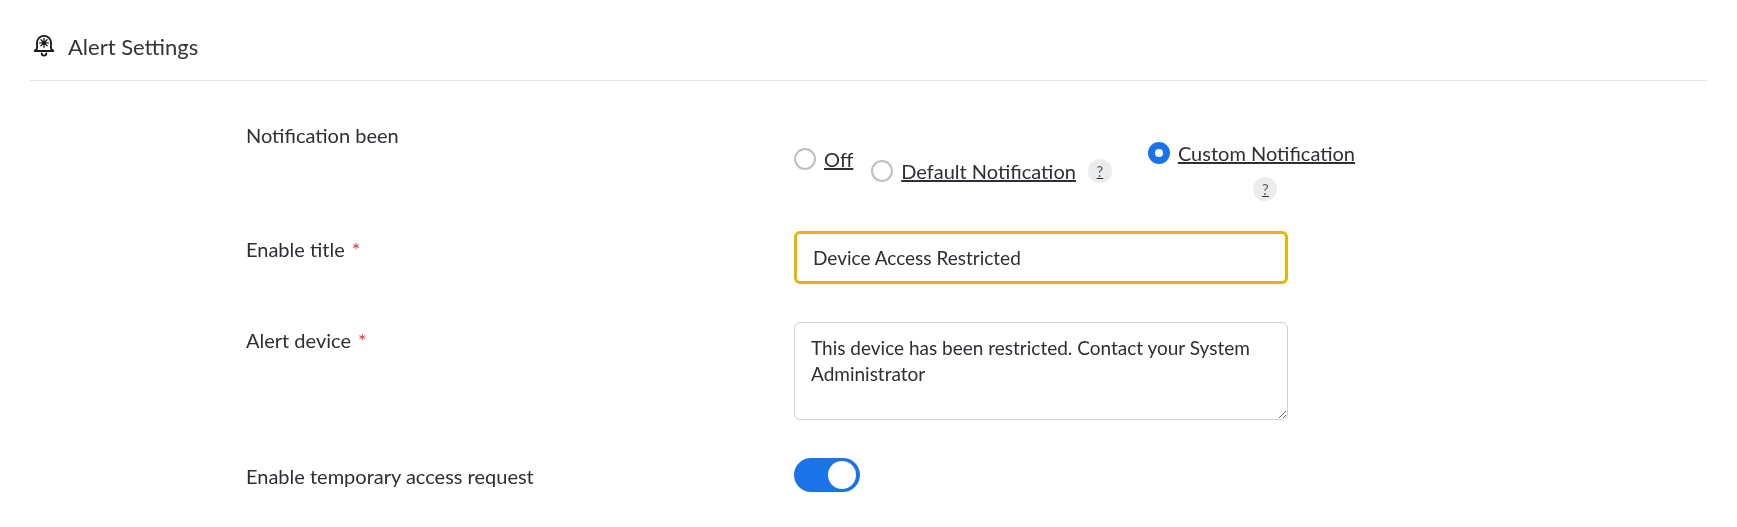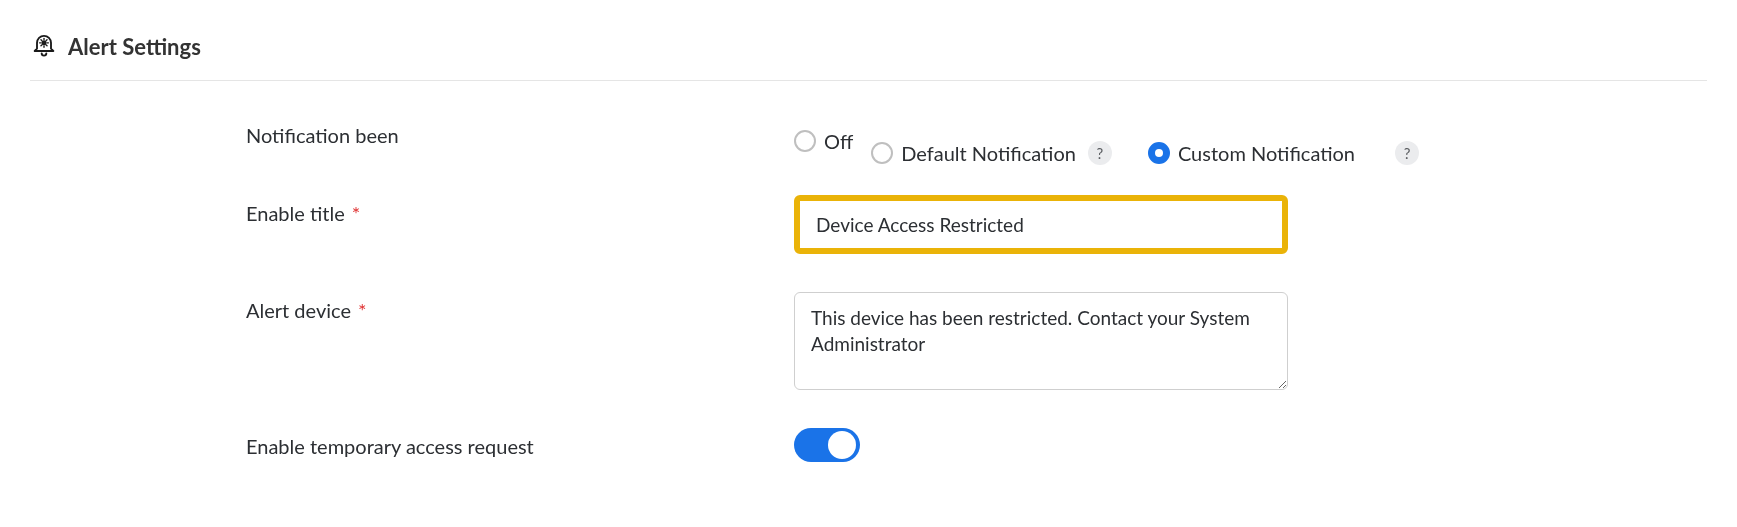--- a/index.html
+++ b/index.html
@@ -25,21 +25,21 @@
       border-bottom: 1px solid #e5e5e5;
       margin-bottom: 36px;
     }
     .header-icon svg {
       width: 28px;
       height: 28px;
       stroke: #1a1a1a;
     }
     .header-title {
       font-size: 22px;
-      font-weight: 700;
+      font-weight: 400;
       color: #333;
     }
     .form-area {
       padding-left: 216px;
     }
     .form-row {
       display: flex;
       align-items: flex-start;
       margin-bottom: 38px;
     }
@@ -98,20 +98,21 @@
       transform: translate(-50%, -50%);
     }
     .radio-label {
       font-size: 20px;
       color: #2c2f33;
     }
     .radio-group {
       display: flex;
       align-items: center;
       gap: 18px;
+      text-decoration: underline;
     }
     .radio-block {
       display: inline-flex;
       align-items: center;
       gap: 12px;
       margin-top: 24px;
     }
 
     .help-badge {
       width: 24px;
@@ -126,21 +127,21 @@
       cursor: pointer;
       flex-shrink: 0;
     }
 
     
     .text-input {
       width: 494px;
       max-width: 494px;
       padding: 12px 16px;
       font-size: 19px;
-      border: 6px solid #eab308;
+      border: 3px solid #eab308;
       border-radius: 6px;
       color: #2c2f33;
       font-family: inherit;
     }
     .textarea-input {
       width: 494px;
       max-width: 494px;
       padding: 12px 16px;
       font-size: 19px;
       border: 1px solid #cfcfcf;
@@ -208,21 +209,21 @@
         </span>
 
         <span class="radio-block">
           <span class="radio-item">
             <span class="radio-circle"></span>
             <span class="radio-label">Default Notification</span>
           </span>
           <span class="help-badge">?</span>
         </span>
 
-        <span class="radio-block" style="margin-left:18px;">
+        <span class="radio-block" style="margin-left:18px;flex-direction:column;">
           <span class="radio-item selected">
             <span class="radio-circle"></span>
             <span class="radio-label">Custom Notification</span>
           </span>
           <span class="help-badge" style="margin-left:28px;">?</span>
         </span>
 
       </div>
     </div>
 

